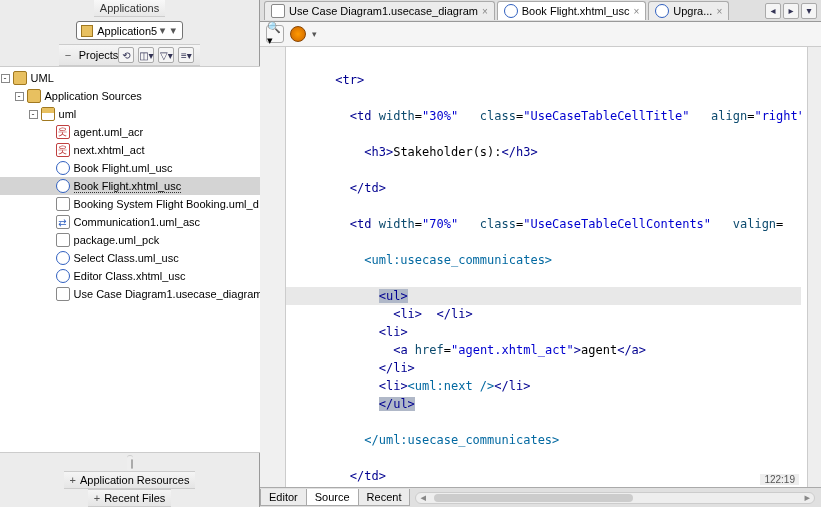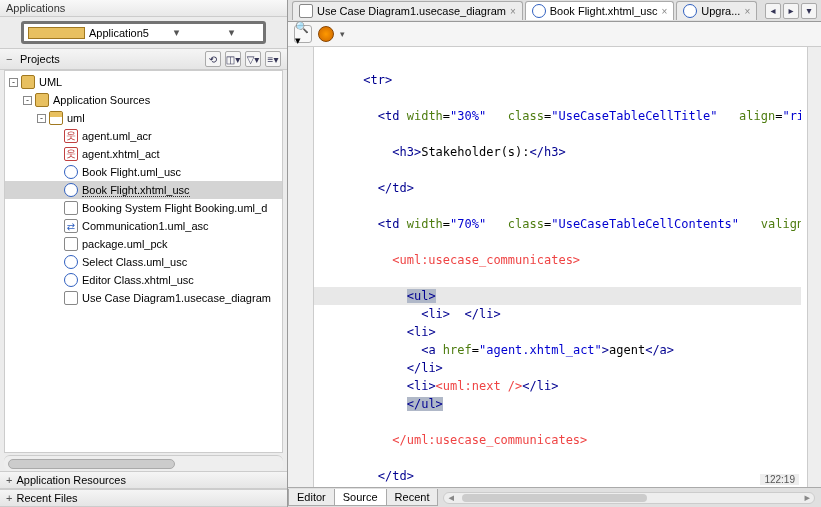--- a/index.html
+++ b/index.html
@@ -1,20 +1,20 @@
 <!DOCTYPE html>
 <html><head>
 <meta charset="utf-8">
 <style>
 * { box-sizing: border-box; margin: 0; padding: 0; }
 body { font-family: "Segoe UI", Tahoma, sans-serif; font-size: 11px; background: #ececec; width: 821px; height: 507px; overflow: hidden; display: flex; }
-.left-panel { width: 288px; background: #ececec; border-right: 1px solid #999; display: flex; flex-direction: column; }
+.left-panel { width: 260px; background: #ececec; border-right: 1px solid #999; display: flex; flex-direction: column; align-items: center; }
 .right-panel { flex: 1; display: flex; flex-direction: column; background: #fff; position: relative; }
 .app-header { padding: 2px 6px; font-size: 11px; color: #333; border-bottom: 1px solid #ccc; background: linear-gradient(#f8f8f8,#e8e8e8); }
-.app-combo { margin: 4px 21px; display: flex; align-items: center; background: #fff; border: 3px solid #737373; border-radius: 3px; padding: 2px 4px; }
+.app-combo { margin: 4px 21px; display: flex; align-items: center; background: #fff; border: 1px solid #737373; border-radius: 3px; padding: 2px 4px; }
 .app-combo .folder-icon { width: 14px; height: 12px; background: #e8c060; border: 1px solid #a07820; margin-right: 4px; }
 .app-combo span { flex: 1; font-size: 11px; }
 .app-combo .dd { width: 10px; text-align: center; color: #555; }
 .proj-header { display: flex; align-items: center; padding: 2px 6px; border-bottom: 1px solid #ccc; border-top: 1px solid #ccc; background: linear-gradient(#f5f5f5,#e5e5e5); }
 .proj-header .plus { color: #555; margin-right: 4px; width: 10px; }
 .proj-header .ttl { flex: 1; font-size: 11px; }
 .proj-header .tools { display: flex; gap: 4px; align-items: center; }
 .mini-btn { width: 16px; height: 16px; border: 1px solid #aaa; background: #f5f5f5; border-radius: 2px; display: flex; align-items: center; justify-content: center; font-size: 10px; color: #335; }
 .tree { flex: 1; background: #fff; overflow: auto; border: 1px solid #ccc; margin: 0 4px; padding: 2px 0; }
 .tree-row { display: flex; align-items: center; height: 18px; padding-left: 4px; white-space: nowrap; font-size: 11px; }
@@ -44,23 +44,23 @@
 .find-bar { display: flex; align-items: center; background: #f5f5f5; padding: 3px 6px; border-bottom: 1px solid #ccc; gap: 6px; }
 .find-input { flex: 0 0 270px; border: 1px solid #aaa; border-radius: 10px; padding: 2px 8px; font-size: 11px; background: #fff; color: #888; }
 .search-icon { width: 18px; height: 18px; border: 1px solid #aaa; border-radius: 3px; background: #f8f8f8; display: flex; align-items: center; justify-content: center; font-size: 11px; }
 .globe { width: 16px; height: 16px; border-radius: 50%; background: radial-gradient(circle,#f90,#c60); border: 1px solid #840; }
 .editor { flex: 1; position: relative; overflow: hidden; background: #fff; }
 .gutter { position: absolute; left: 0; top: 0; bottom: 0; width: 26px; background: #f0f0f0; border-right: 1px solid #ccc; }
 .code { position: absolute; left: 26px; right: 20px; top: 0; bottom: 0; font-family: "DejaVu Sans Mono", Consolas, monospace; font-size: 12px; line-height: 18px; padding: 6px 6px; white-space: pre; overflow: hidden; }
 .hl-line { position: absolute; left: 26px; right: 20px; height: 18px; background: #e8e8e8; }
 .sel-span { background: #b0b8c8; }
 .c-tag { color: #000090; }
-.c-attr { color: #4d7c0f; }
+.c-attr { color: #0c4a6e; }
 .c-str { color: #0000d0; }
-.c-ns { color: #ef4444; }
+.c-ns { color: #0369a1; }
 .ruler { position: absolute; right: 0; top: 0; bottom: 0; width: 14px; background: #eee; border-left: 1px solid #ccc; }
 .status { position: absolute; right: 22px; bottom: 2px; font-size: 10px; color: #555; background: #eee; padding: 0 4px; }
 .bottom-tabs { display: flex; align-items: center; background: #e0e0e0; height: 20px; border-top: 1px solid #aaa; font-size: 11px; }
 .btab { padding: 2px 8px; border: 1px solid #aaa; border-top: none; background: #ececec; margin-right: -1px; }
 .btab.active { background: #fff; }
 .btm-scroll { flex: 1; margin: 0 6px; height: 12px; background: #eee; border: 1px solid #ccc; border-radius: 6px; display: flex; align-items: center; }
 .btm-scroll .thumb { width: 50%; height: 8px; background: #ccc; border-radius: 4px; margin-left: 4px; }
 </style>
 </head>
 <body>
@@ -107,21 +107,21 @@
       <div class="tree-row">
         <span class="sp" style="width: 42px;"></span>
         <span class="sp" style="width: 13px;"></span>
         <span class="icon16 i-actor">웃</span>
         <span>agent.uml_acr</span>
       </div>
       <div class="tree-row">
         <span class="sp" style="width: 42px;"></span>
         <span class="sp" style="width: 13px;"></span>
         <span class="icon16 i-actor">웃</span>
-        <span>agent.xhtml_act</span>
+        <span>next.xhtml_act</span>
       </div>
       <div class="tree-row">
         <span class="sp" style="width: 42px;"></span>
         <span class="sp" style="width: 13px;"></span>
         <span class="icon16 i-usecase"></span>
         <span>Book Flight.uml_usc</span>
       </div>
       <div class="tree-row sel">
         <span class="sp" style="width: 42px;"></span>
         <span class="sp" style="width: 13px;"></span>

